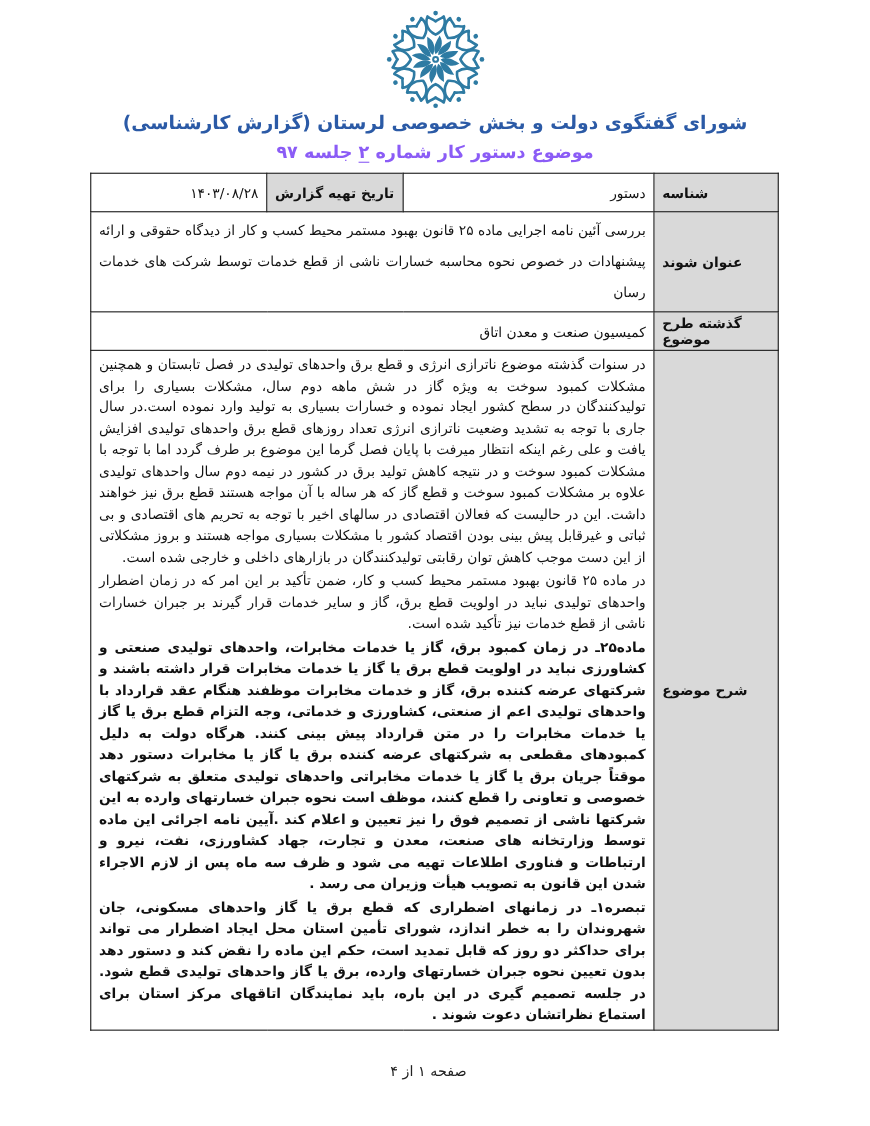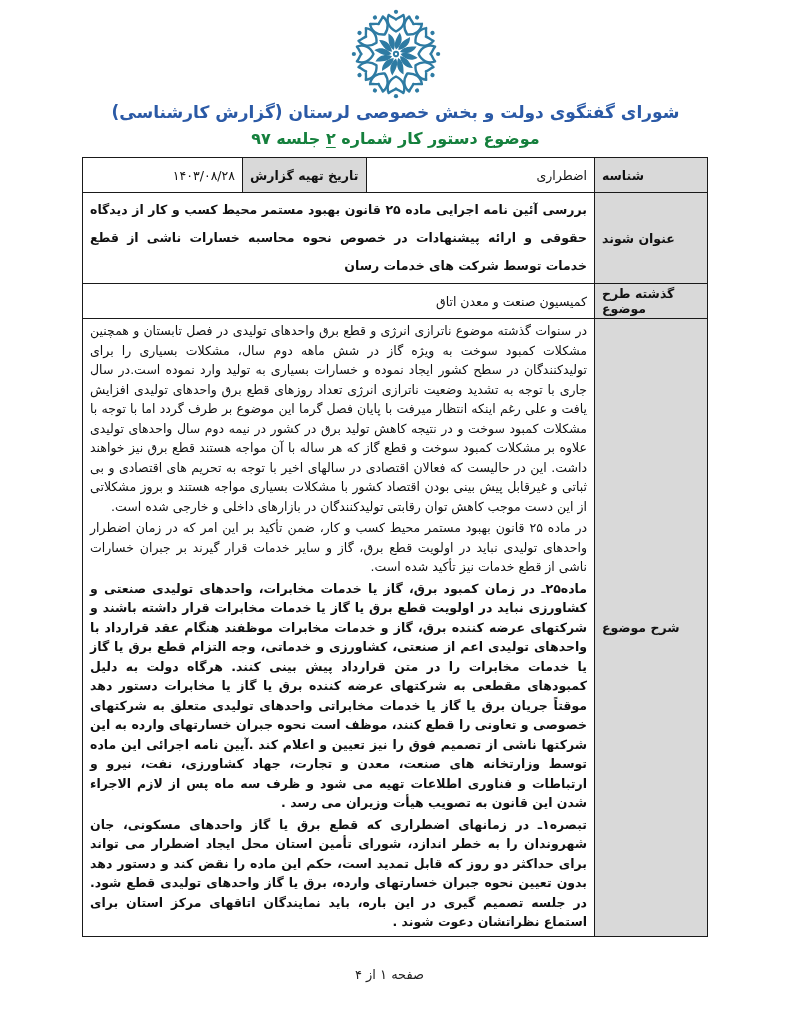--- a/index.html
+++ b/index.html
@@ -13,21 +13,21 @@
   }
   .page{width:791px;height:1024px;position:relative;border-radius:15px;}
   .content{width:625px;margin:0 auto;}
   header{ text-align:center; padding-top:8px; }
   .emblem{ display:block; margin:0 auto 2px auto; }
   .title1{
     color:#2b5aa6; font-weight:bold; font-size:17px;
     margin-top:2px; letter-spacing:0;
   }
   .title2{
-    color:#15803d; font-weight:bold; font-size:16px;
+    color:#8b5cf6; font-weight:bold; font-size:16px;
     margin-top:7px;
   }
   .title2 .u{ text-decoration:underline; text-underline-offset:3px; }
   table.report{
     border-collapse:collapse; table-layout:fixed;
     width:625px; margin-top:9px;
   }
   table.report td{
     border:1.4px solid #1a1a1a;
     padding:2px 7px;
@@ -40,21 +40,21 @@
     text-align:left;
     font-size:12.5px;
   }
   tr.r1 td{ height:30px; }
   tr.r2 td{ height:86px; }
   tr.r3 td{ height:24px; }
   tr.r4 td{ height:577px; }
   td.value{ text-align:right; }
   td.bold{ font-weight:normal; }
   td.subject{
-    font-weight:bold; font-size:13.5px;
+    font-weight:normal; font-size:13.5px;
     text-align:justify; line-height:28px;
     vertical-align:middle;
   }
   td.desc{
     vertical-align:top; text-align:justify;
     font-size:12px; line-height:19.5px;
     padding-top:5px;
   }
   td.desc p{ margin:0 0 2px 0; }
   td.desc p.b{ font-weight:bold; }
@@ -117,21 +117,21 @@
     <table class="report" dir="rtl">
       <colgroup>
         <col style="width:113px">
         <col style="width:228px">
         <col style="width:124px">
         <col style="width:160px">
       </colgroup>
       <tbody>
           <tr class="r1">
         <td class="label">شناسه</td>
-        <td class="value">اضطراری</td>
+        <td class="value">دستور</td>
         <td class="label">تاریخ تهیه گزارش</td>
         <td class="value bold">۱۴۰۳/۰۸/۲۸</td>
       </tr>
       <tr class="r2">
         <td class="label">عنوان شوند</td>
         <td class="subject" colspan="3">بررسی آئین نامه اجرایی ماده ۲۵ قانون بهبود مستمر محیط کسب و کار از دیدگاه حقوقی و ارائه پیشنهادات در خصوص نحوه محاسبه خسارات ناشی از قطع خدمات توسط شرکت های خدمات رسان</td>
       </tr>
       <tr class="r3">
         <td class="label">گذشته طرح موضوع</td>
         <td class="value bold" colspan="3">کمیسیون صنعت و معدن اتاق</td>

